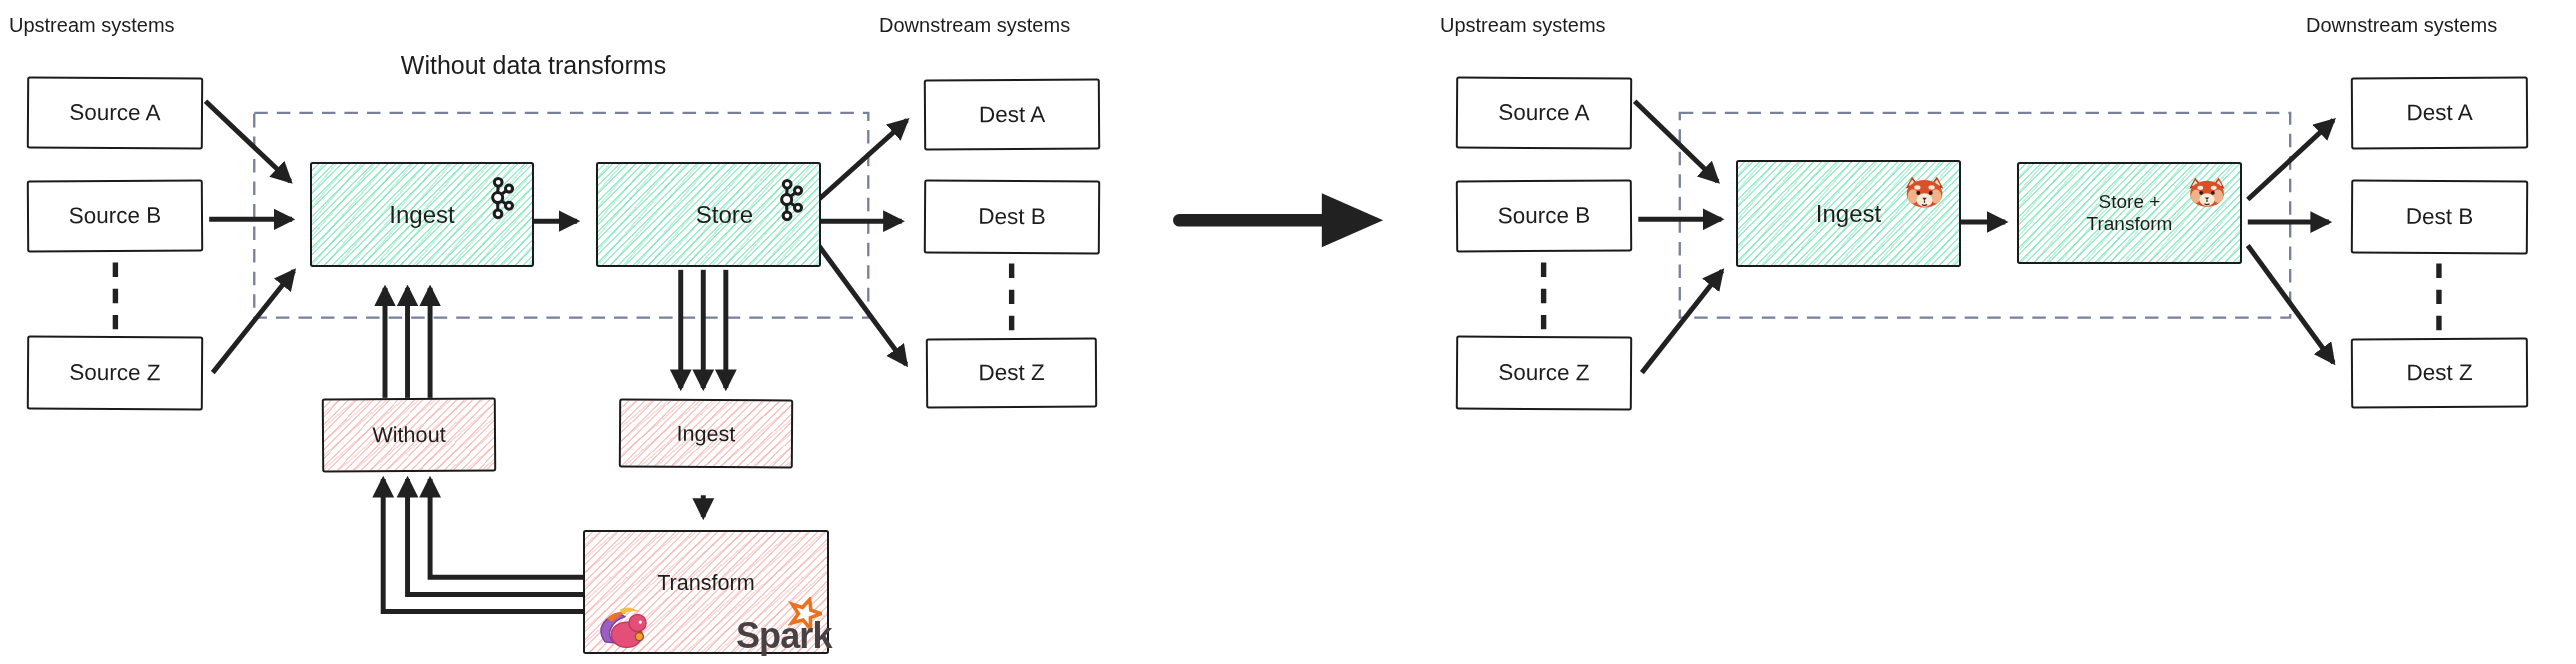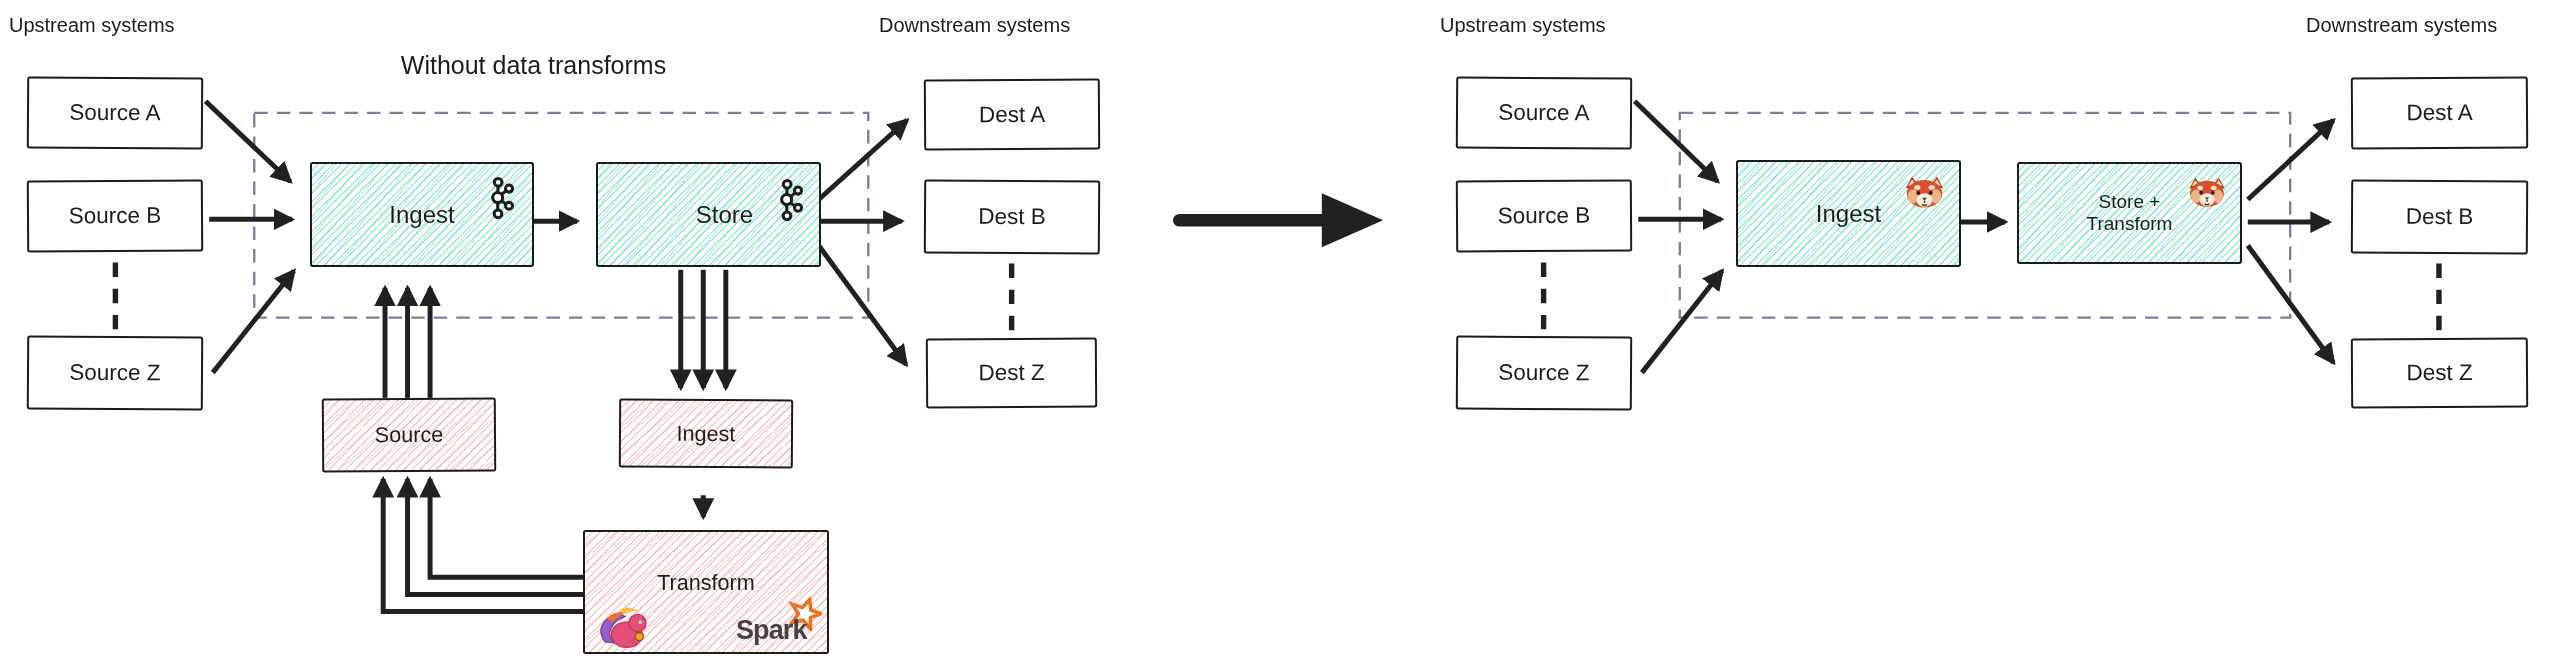--- a/index.html
+++ b/index.html
@@ -140,21 +140,21 @@
         <circle cx="8" cy="7" r="4.3"></circle>
         <circle cx="7.4" cy="24" r="5.6"></circle>
         <circle cx="7.8" cy="42" r="4.3"></circle>
         <circle cx="20" cy="14" r="3.9"></circle>
         <circle cx="20" cy="33" r="3.9"></circle>
       </g>
     </svg>
   </div>
 
   <div class="box pink tilt-b" style="left:322px;top:398px;width:174px;height:74px;font-size:21.6px;">
-    <span>Source</span>
+    <span>Without</span>
   </div>
   <div class="box pink tilt-a" style="left:619px;top:399px;width:174px;height:69px;font-size:21.6px;">
     <span>Ingest</span>
   </div>
 
   <div class="box pink transform-box" style="left:583px;top:530px;width:246px;height:124px;">
     <span class="transform-label">Transform</span>
 
     <svg class="corner-icon" style="left:10.8px;top:72px;" width="56" height="47" viewBox="0 0 62 52">
       <path d="M10 42 Q0 28 12 17 Q24 8 32 14 Q20 18 16 28 Q13 36 20 43 Z" fill="#9a5fc0" stroke="#7a3fa0" stroke-width="1.5"></path>
@@ -163,21 +163,21 @@
       <ellipse cx="34" cy="34" rx="17" ry="14" fill="#e34f76" stroke="#c23560" stroke-width="1.5"></ellipse>
       <circle cx="46" cy="21" r="9.5" fill="#e34f76" stroke="#c23560" stroke-width="1.5"></circle>
       <circle cx="49" cy="20" r="1.8" fill="#ffffff"></circle>
       <circle cx="48" cy="36" r="4.5" fill="#f59e2c" stroke="#8a5a1f" stroke-width="1.5"></circle>
     </svg>
 
     <div class="corner-icon" style="left:151px;top:69px;width:86px;height:45px;">
       <svg style="position:absolute;left:52px;top:-3.6px;" width="34" height="34" viewBox="0 0 38 38">
         <polygon points="19,2 24,13 36,13 26,21 30,33 19,26 8,33 12,21 2,13 14,13" fill="#ffffff" stroke="#e8731f" stroke-width="4" transform="rotate(18 19 19)"></polygon>
       </svg>
-      <span style="position:absolute;left:0;top:14.4px;font-size:27px;font-weight:700;letter-spacing:-0.9px;color:#474044;">Spark</span>
+      <span style="position:absolute;left:0;top:14.4px;font-size:36px;font-weight:700;letter-spacing:-0.9px;color:#474044;">Spark</span>
     </div>
   </div>
 
   <div class="box plain tilt-b" style="left:924px;top:79px;width:176px;height:71px;">
     <span>Dest A</span>
   </div>
   <div class="box plain tilt-a" style="left:924px;top:180px;width:176px;height:74px;">
     <span>Dest B</span>
   </div>
   <div class="box plain tilt-b" style="left:926px;top:338px;width:171px;height:70px;">

